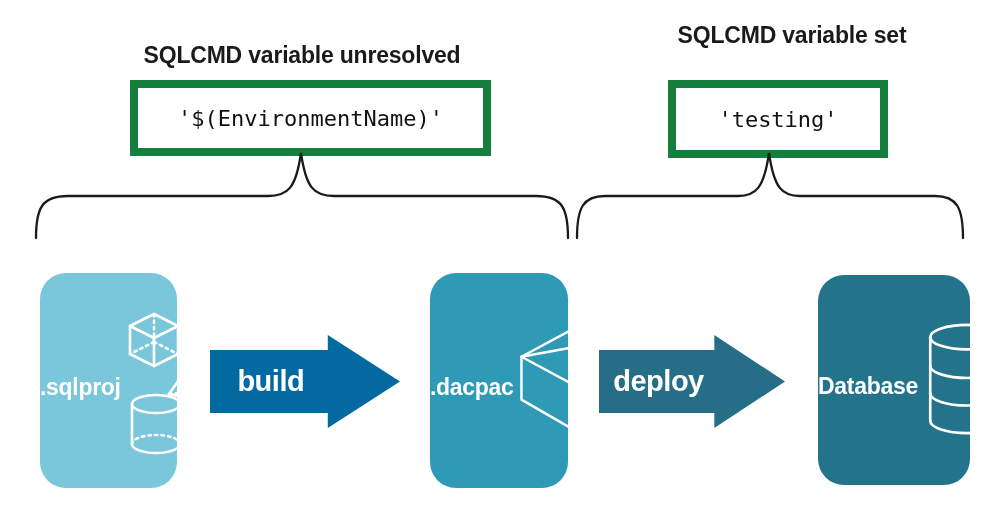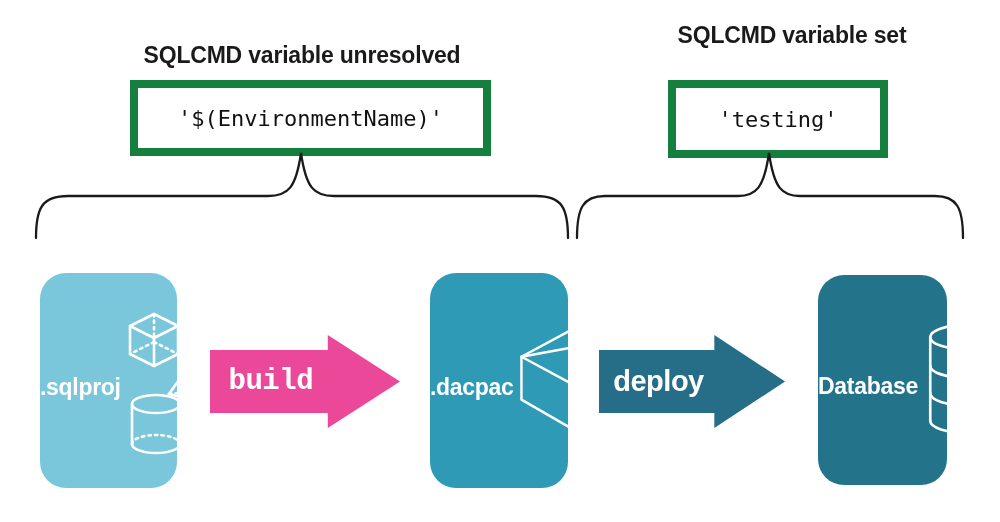--- a/index.html
+++ b/index.html
@@ -17,30 +17,30 @@
     font-family:"DejaVu Sans Mono",monospace;font-size:22px;color:#111;white-space:nowrap;
   }
   .codebox-left{left:130px;top:80px;width:345px;height:60px;}
   .codebox-right{left:668px;top:80px;width:204px;height:62px;}
   .braces{position:absolute;left:0;top:0;width:1000px;height:522px;pointer-events:none;}
   .card{
     position:absolute;border-radius:26px;display:flex;flex-direction:row;align-items:center;
   }
   .card-sqlproj{left:40px;top:273px;width:137px;height:215px;background:#7AC6DA;}
   .card-dacpac{left:430px;top:273px;width:138px;height:215px;background:#2E9AB5;}
-  .card-database{left:818px;top:275px;width:129px;height:210px;background:#23748A;}
+  .card-database{left:818px;top:275px;width:152px;height:210px;background:#23748A;}
   .card-title{
     margin-top:13px;font-size:23px;font-weight:700;color:#fff;letter-spacing:-0.3px;
   }
   .card-iconwrap{flex:1;display:flex;align-items:center;justify-content:center;width:100%;}
   .arrow{
     position:absolute;top:335px;height:93px;
     clip-path:polygon(0% 16%,62% 16%,62% 0%,100% 50%,62% 100%,62% 84%,0% 84%);
   }
-  .arrow-build{left:210px;width:190px;background:#ec4899;font-family:Liberation Mono, monospace;}
+  .arrow-build{left:210px;width:190px;background:#0369a1;}
   .arrow-deploy{left:599px;width:186px;background:#266E87;}
   .arrow-label{
     position:absolute;left:0;top:0;height:100%;width:64%;
     display:flex;align-items:center;justify-content:center;
     font-size:29px;font-weight:700;color:#fff;letter-spacing:-0.5px;
   }
   .icon-stroke{stroke:#fff;fill:none;stroke-width:2.6;stroke-linecap:round;stroke-linejoin:round;}
 </style>
 </head>
 <body>

